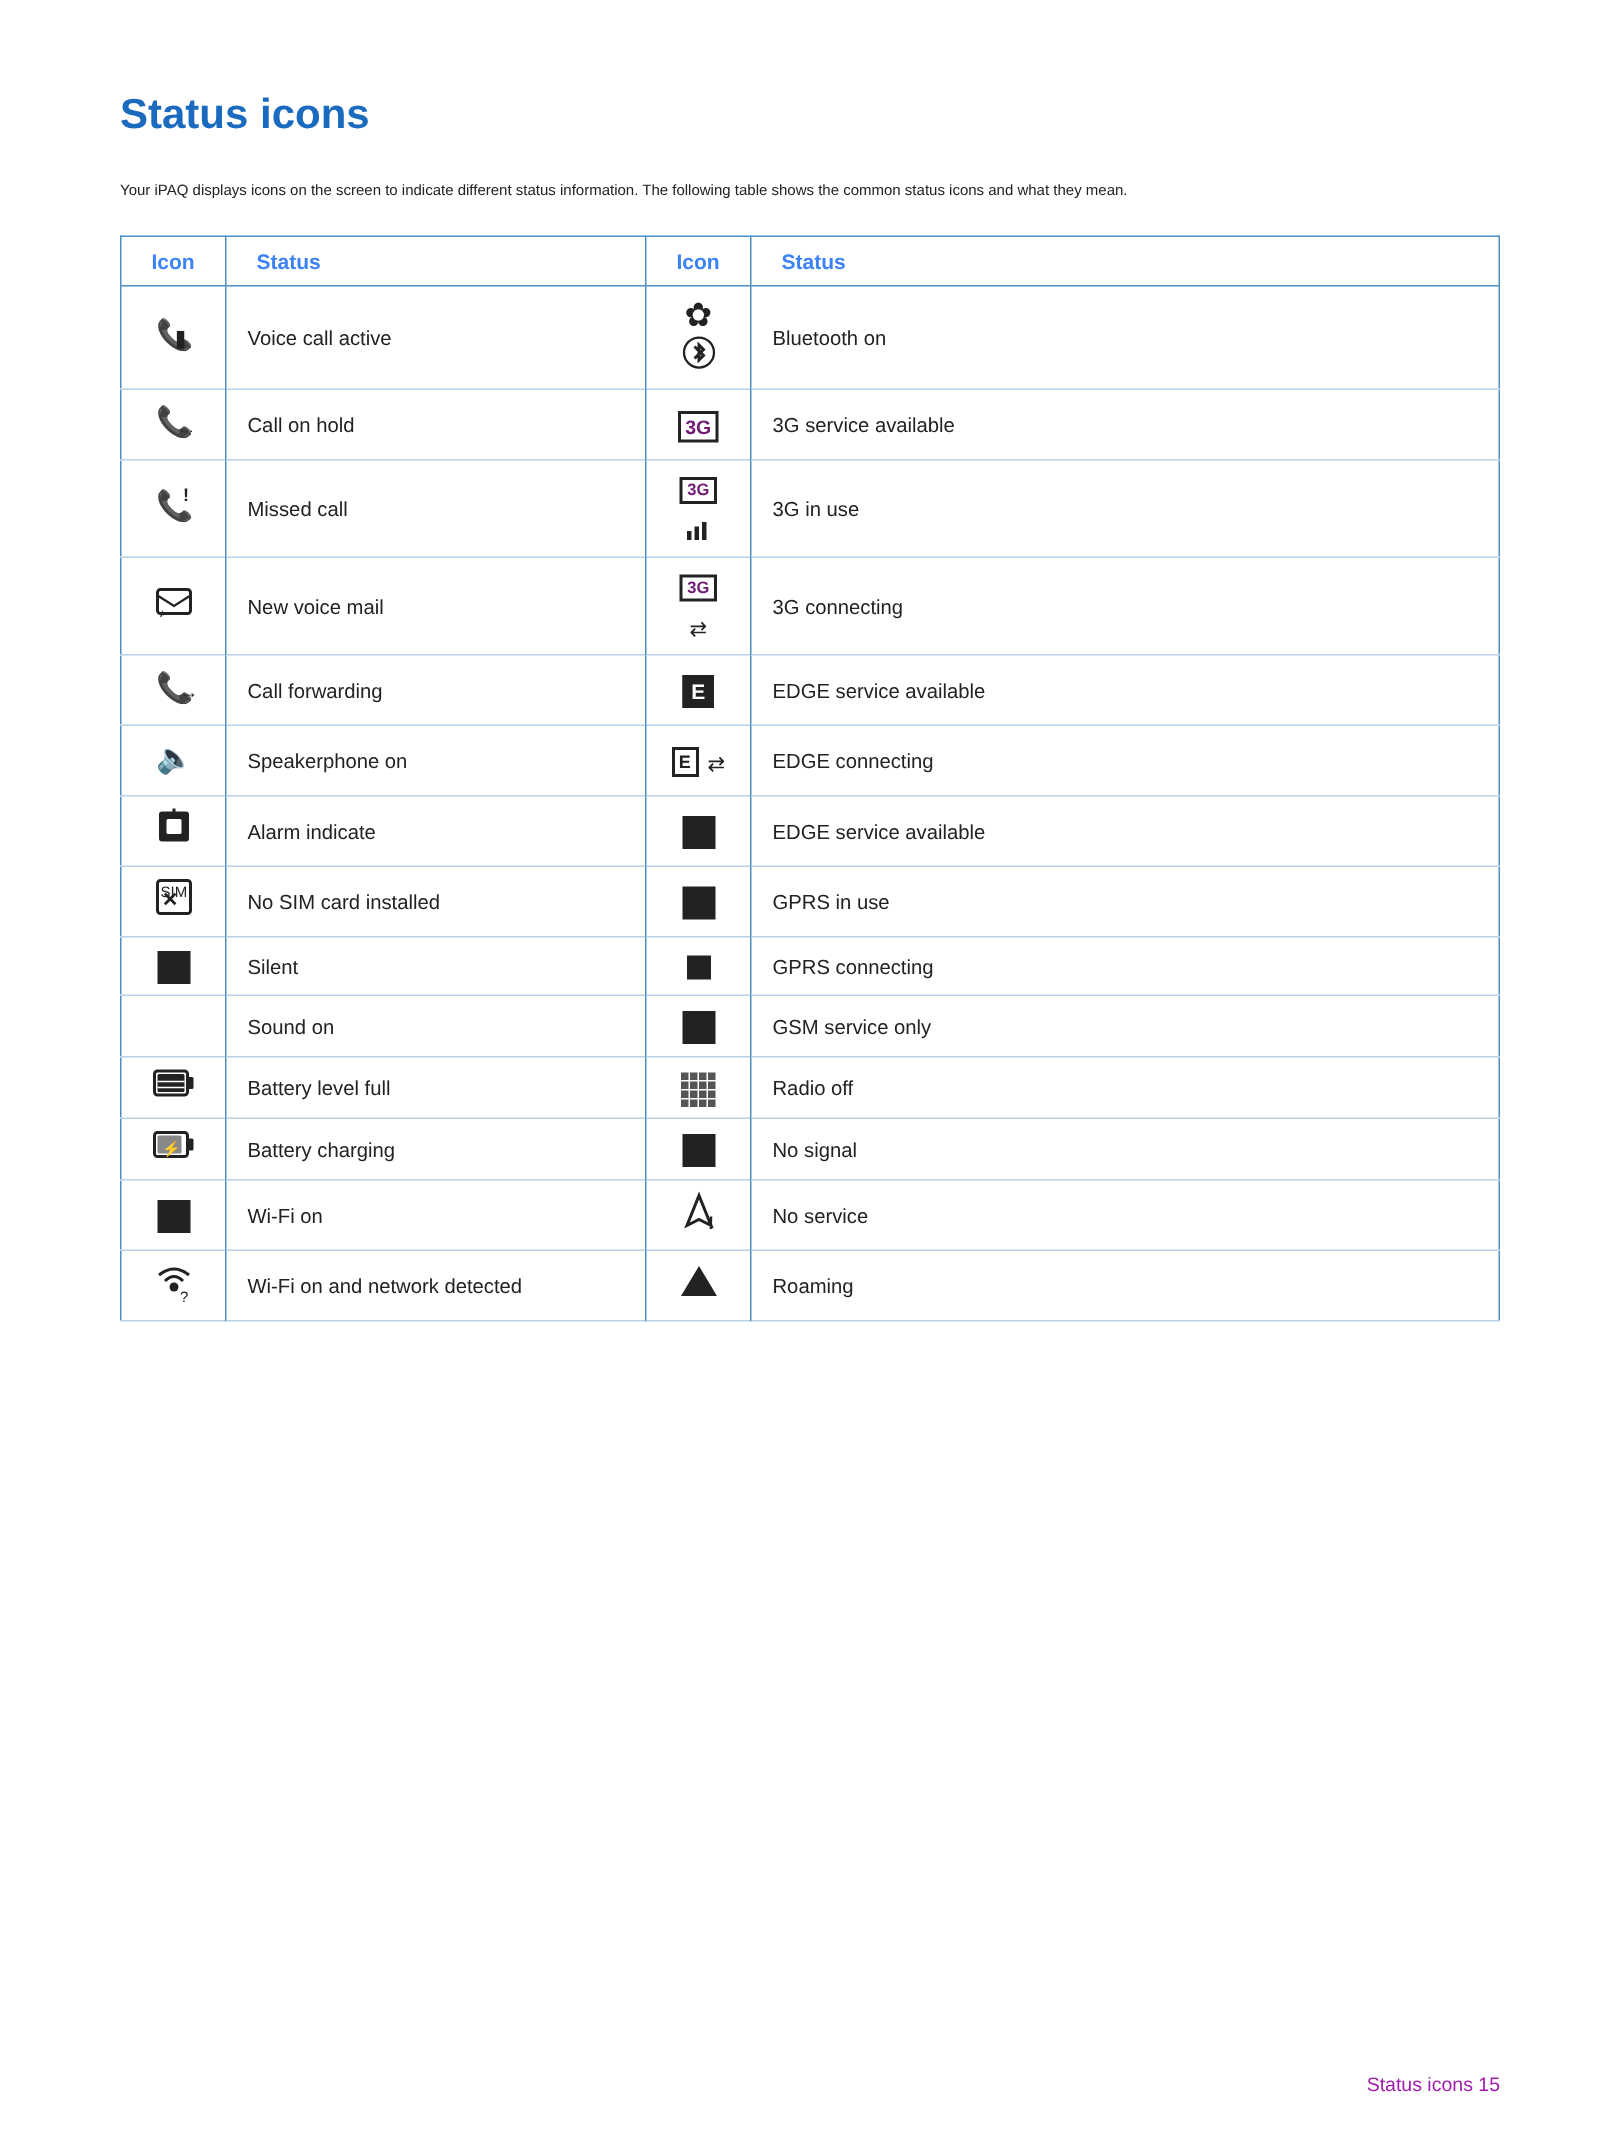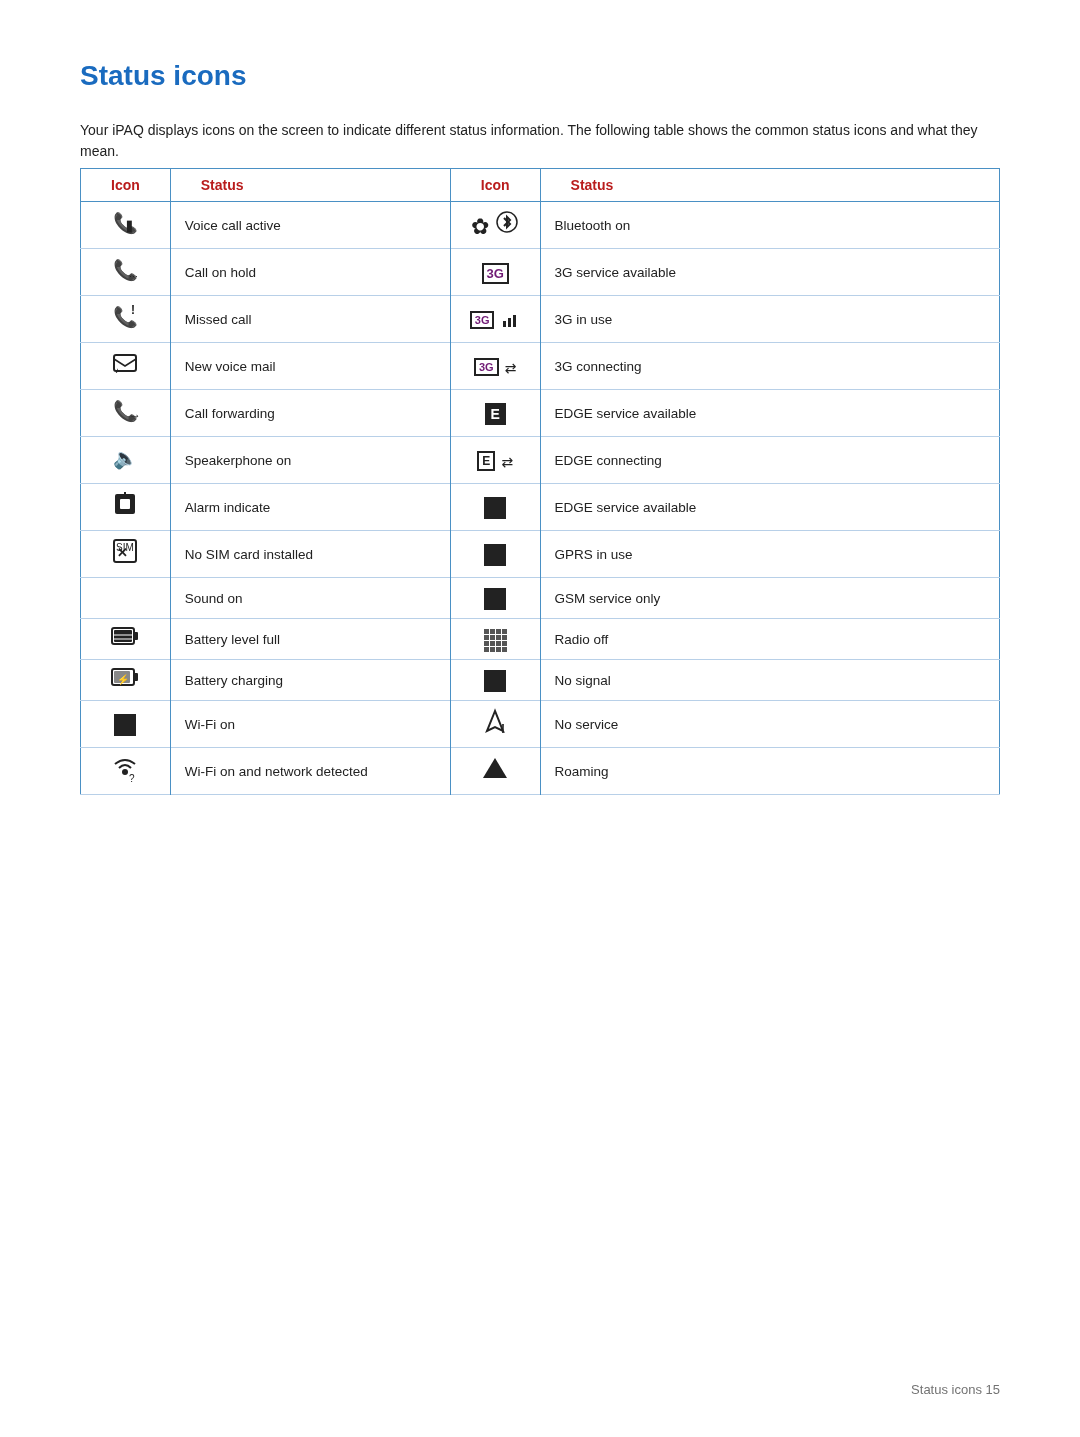--- a/index.html
+++ b/index.html
@@ -13,39 +13,39 @@
       padding: 60px 80px 80px 80px;
     }
     h1 {
       color: #1a6bbf;
       font-size: 28px;
       font-weight: bold;
       margin-bottom: 28px;
       font-family: Arial, Helvetica, sans-serif;
     }
     .intro {
-      margin-bottom: 6px;
+      margin-bottom: 22px;
       line-height: 1.5;
-      font-size: 14px;
+      font-size: 10px;
     }
     table {
       border-collapse: collapse;
       width: 100%;
       border: 1.5px solid #4a90c4;
     }
     thead tr {
       background: #fff;
     }
     thead th {
       border: 1px solid #4a90c4;
-      padding: 8px 30px;
+      padding: 8px 20px;
       font-weight: bold;
       font-size: 14px;
       text-align: left;
-      color: #b91c1c;
+      color: #3b82f6;
     }
     tbody tr {
       border-bottom: 1px solid #b8d0e8;
     }
     tbody td {
       border: none;
       border-right: 1px solid #4a90c4;
       padding: 6px 14px;
       font-size: 13.5px;
       vertical-align: middle;
@@ -62,21 +62,21 @@
       font-size: 22px;
     }
     .status-cell {
       width: 280px;
     }
     .footer {
       position: fixed;
       bottom: 40px;
       right: 80px;
       font-size: 13px;
-      color: #737373;
+      color: #a21caf;
     }
     .icon-box {
       display: inline-block;
       background: #222;
       width: 22px;
       height: 22px;
       vertical-align: middle;
     }
     .icon-box-gray {
       display: inline-block;
@@ -272,20 +272,30 @@
           <text x="5" y="14" font-size="10" fill="#222">SIM</text>
         </svg>
       </td>
       <td class="status-cell">No SIM card installed</td>
       <td class="icon-cell">
         <span class="icon-box" style="width:22px;height:22px;background:#222;"></span>
       </td>
       <td>GPRS in use</td>
     </tr>
 
+    <tr>
+      <td class="icon-cell">
+        <span class="icon-box" style="width:22px;height:22px;background:#222;display:inline-block;"></span>
+      </td>
+      <td class="status-cell">Silent</td>
+      <td class="icon-cell">
+        <span class="icon-box-tiny" style="width:16px;height:16px;background:#222;display:inline-block;"></span>
+      </td>
+      <td>GPRS connecting</td>
+    </tr>
 
     <tr>
       <td class="icon-cell">
         
         <span style="display:inline-block;width:22px;height:22px;"></span>
       </td>
       <td class="status-cell">Sound on</td>
       <td class="icon-cell">
         <span class="icon-box" style="width:22px;height:22px;background:#222;display:inline-block;"></span>
       </td>

